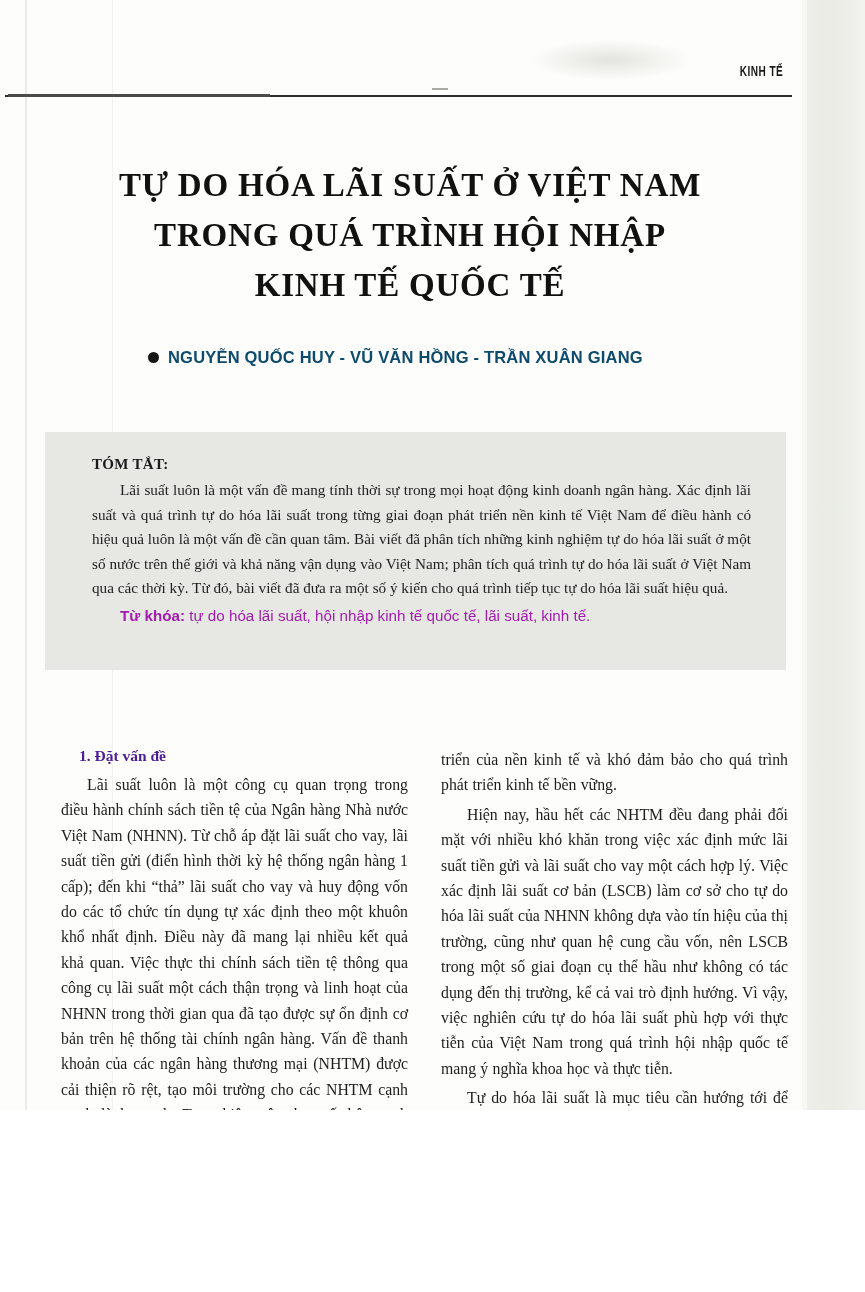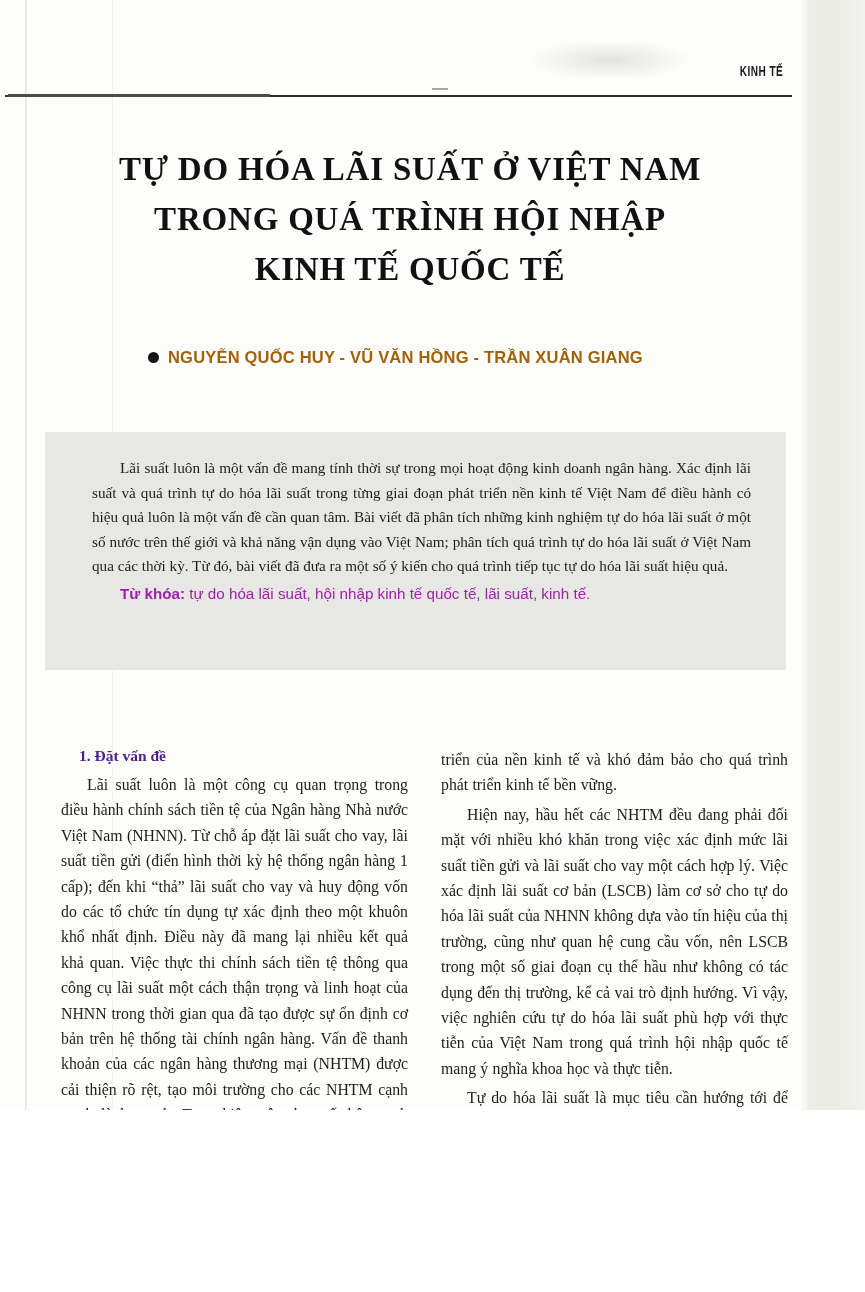--- a/index.html
+++ b/index.html
@@ -121,21 +121,21 @@
     top: 88px;
     left: 432px;
     width: 16px;
     height: 2px;
     background: #a9a9a4;
   }
 
   
   .title-block {
     position: absolute;
-    top: 144px;
+    top: 160px;
     left: 60px;
     width: 700px;
     text-align: center;
   }
   .title-line {
     font-family: "Liberation Serif", "DejaVu Serif", serif;
     font-weight: bold;
     font-size: 33px;
     line-height: 50px;
     letter-spacing: 0.8px;
@@ -157,21 +157,21 @@
     height: 11px;
     border-radius: 50%;
     background: #161616;
     flex: 0 0 auto;
   }
   .authors-text {
     font-family: "Liberation Sans", "DejaVu Sans", sans-serif;
     font-weight: bold;
     font-size: 16.5px;
     letter-spacing: 0.2px;
-    color: #a16207;
+    color: #0c4a6e;
     white-space: nowrap;
   }
 
   
   .abstract-box {
     position: absolute;
     top: 432px;
     left: 45px;
     width: 741px;
     height: 238px;
@@ -292,20 +292,21 @@
     <div class="title-line">KINH TẾ QUỐC TẾ</div>
   </div>
 
   <div class="authors-row">
     <span class="author-bullet"></span>
     <span class="authors-text">NGUYỄN QUỐC HUY - VŨ VĂN HỒNG - TRẦN XUÂN GIANG</span>
   </div>
 
   <div class="abstract-box"></div>
   <div class="abstract-inner">
+    <div class="abstract-label">TÓM TẮT:</div>
     <p class="abstract-body">Lãi suất luôn là một vấn đề mang tính thời sự trong mọi hoạt động kinh doanh ngân hàng. Xác định lãi suất và quá trình tự do hóa lãi suất trong từng giai đoạn phát triển nền kinh tế Việt Nam để điều hành có hiệu quả luôn là một vấn đề cần quan tâm. Bài viết đã phân tích những kinh nghiệm tự do hóa lãi suất ở một số nước trên thế giới và khả năng vận dụng vào Việt Nam; phân tích quá trình tự do hóa lãi suất ở Việt Nam qua các thời kỳ. Từ đó, bài viết đã đưa ra một số ý kiến cho quá trình tiếp tục tự do hóa lãi suất hiệu quả.</p>
     <p class="keywords"><b>Từ khóa:</b><span> tự do hóa lãi suất, hội nhập kinh tế quốc tế, lãi suất, kinh tế.</span></p>
   </div>
 
   <div class="columns">
     <div class="col">
       <p class="sec-head">1. Đặt vấn đề</p>
       <p class="para">Lãi suất luôn là một công cụ quan trọng trong điều hành chính sách tiền tệ của Ngân hàng Nhà nước Việt Nam (NHNN). Từ chỗ áp đặt lãi suất cho vay, lãi suất tiền gửi (điển hình thời kỳ hệ thống ngân hàng 1 cấp); đến khi “thả” lãi suất cho vay và huy động vốn do các tổ chức tín dụng tự xác định theo một khuôn khổ nhất định. Điều này đã mang lại nhiều kết quả khả quan. Việc thực thi chính sách tiền tệ thông qua công cụ lãi suất một cách thận trọng và linh hoạt của NHNN trong thời gian qua đã tạo được sự ổn định cơ bản trên hệ thống tài chính ngân hàng. Vấn đề thanh khoản của các ngân hàng thương mại (NHTM) được cải thiện rõ rệt, tạo môi trường cho các NHTM cạnh tranh lành mạnh. Tuy nhiên trên thực tế, bên cạnh những thành công nhất định, quá trình điều hành chính sách lãi suất theo hướng tự do hóa còn thiếu hiệu quả cả trong việc chống lạm phát lẫn trong việc kích thích sự phát</p>
     </div>
     <div class="col">

